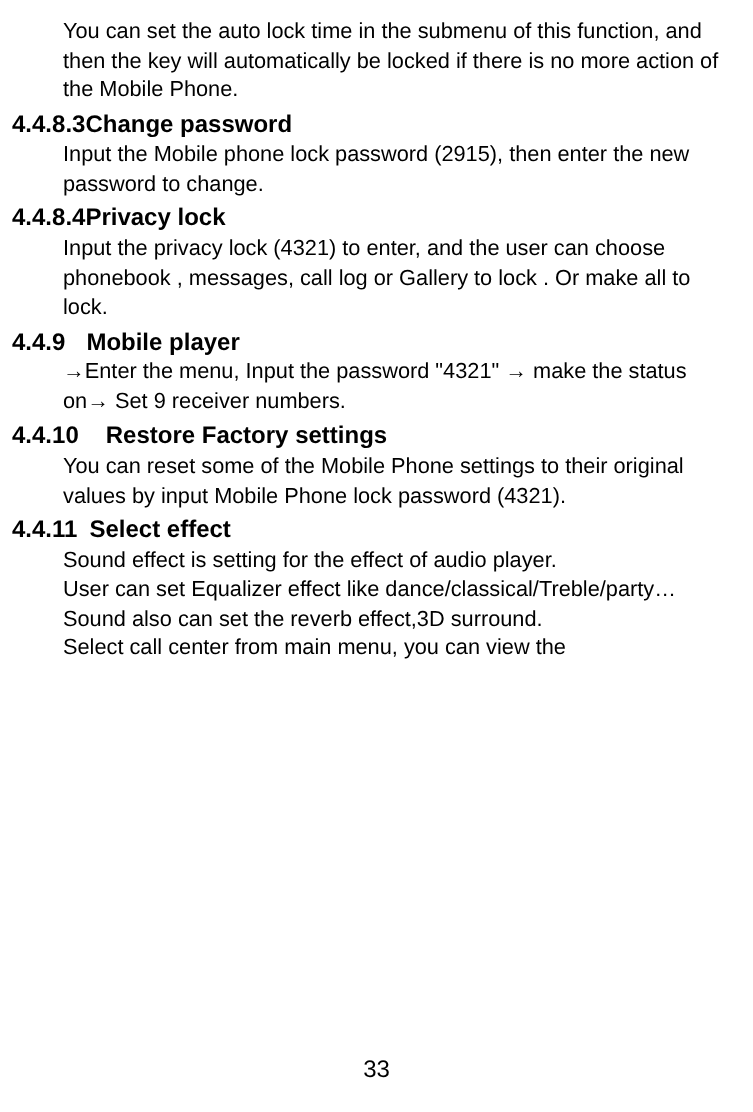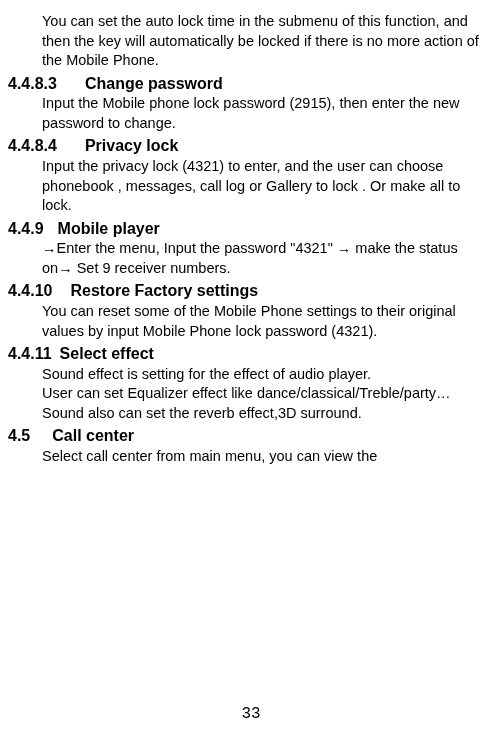--- a/index.html
+++ b/index.html
@@ -32,41 +32,40 @@
     .h-sub {
       font-size: 16px;
     }
     .h-num {
       display: inline-block;
     }
     .h-title {
       display: inline;
     }
     .num-448 {
-      margin-right: 28px;
     }
     .num-449 {
       margin-right: 14px;
     }
     .num-4410 {
       margin-right: 18px;
     }
     .num-4411 {
       margin-right: 8px;
     }
     .num-45 {
       margin-right: 22px;
     }
     .page-number {
       position: absolute;
       bottom: 18px;
       left: 0;
       width: 100%;
       text-align: center;
-      font-family: Liberation Mono, monospace;
+      font-family: Liberation Sans, sans-serif;
       font-size: 16px;
     }
   </style>
 </head>
 <body>
 
 <div class="content">
 
   <div class="body-text">You can set the auto lock time in the submenu of this function, and then the key will automatically be locked if there is no more action of the Mobile Phone.</div>
 
@@ -90,20 +89,17 @@
   </div>
   <div class="body-text">You can reset some of the Mobile Phone settings to their original values by input Mobile Phone lock password (4321).</div>
 
   <div class="heading h-sub">
     <span class="h-num num-4411">4.4.11</span><span class="h-title">Select effect</span>
   </div>
   <div class="body-text">Sound effect is setting for the effect of audio player.</div>
   <div class="body-text">User can set Equalizer effect like dance/classical/Treble/party…</div>
   <div class="body-text">Sound also can set the reverb effect,3D surround.</div>
 
-  <div class="heading h-sub">
-    <span class="h-num num-45">4.5</span><span class="h-title">Call center</span>
-  </div>
   <div class="body-text">Select call center from main menu, you can view the</div>
 
 </div>
 
 <div class="page-number">33</div>
 
 </body></html>

